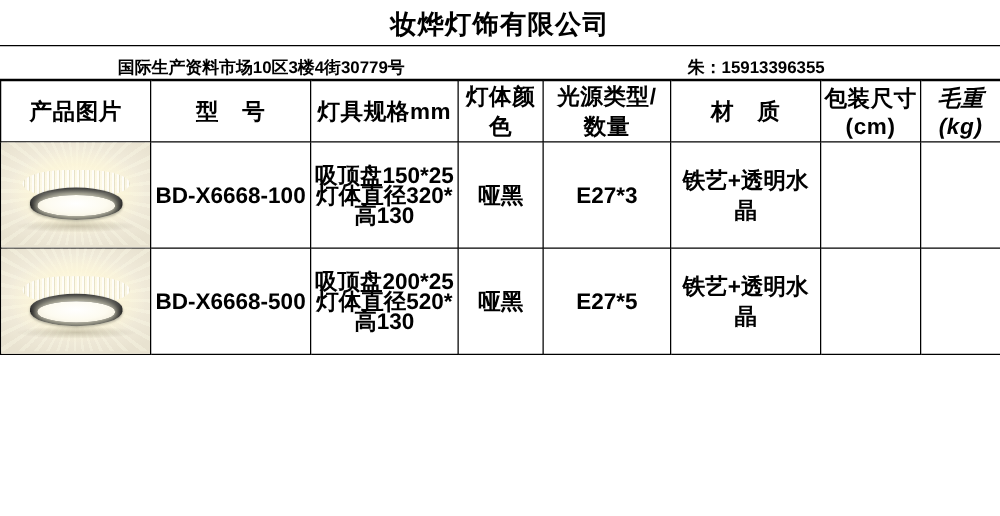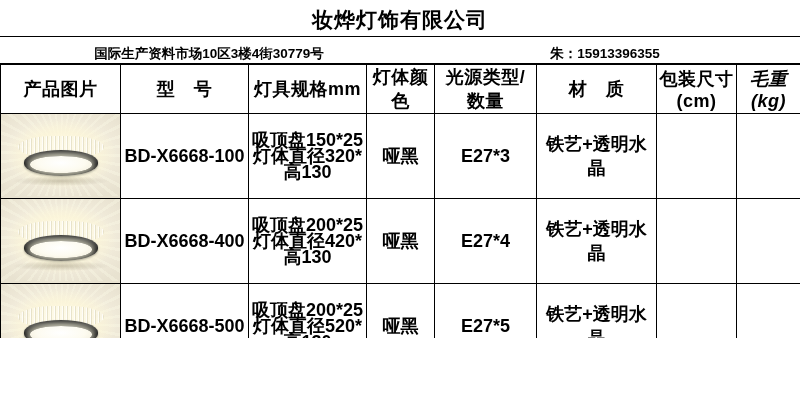--- a/index.html
+++ b/index.html
@@ -200,54 +200,32 @@
           <div class="spec-line">吸顶盘150*25</div>
           <div class="spec-line">灯体直径320*高130</div>
         </td>
         <td class="cell-bold">哑黑</td>
         <td class="cell-bold">E27*3</td>
         <td class="cell-bold">铁艺+透明水晶</td>
         <td></td>
         <td></td>
       </tr>
 
+
       <tr>
         <td class="photo-cell">
           <div class="photo">
             <div class="rays"></div>
             <div class="glow"></div>
             <div class="crystal"></div>
             <div class="body"></div>
             <div class="diffuser"></div>
             <div class="shadow"></div>
           </div>
         </td>
-        <td class="cell-bold">BD-X6668-400</td>
-        <td>
-          <div class="spec-line">吸顶盘200*25</div>
-          <div class="spec-line">灯体直径420*高130</div>
-        </td>
-        <td class="cell-bold">哑黑</td>
-        <td class="cell-bold">E27*4</td>
-        <td class="cell-bold">铁艺+透明水晶</td>
-        <td></td>
-        <td></td>
-      </tr>
-
-      <tr>
-        <td class="photo-cell">
-          <div class="photo">
-            <div class="rays"></div>
-            <div class="glow"></div>
-            <div class="crystal"></div>
-            <div class="body"></div>
-            <div class="diffuser"></div>
-            <div class="shadow"></div>
-          </div>
-        </td>
         <td class="cell-bold">BD-X6668-500</td>
         <td>
           <div class="spec-line">吸顶盘200*25</div>
           <div class="spec-line">灯体直径520*高130</div>
         </td>
         <td class="cell-bold">哑黑</td>
         <td class="cell-bold">E27*5</td>
         <td class="cell-bold">铁艺+透明水晶</td>
         <td></td>
         <td></td>

